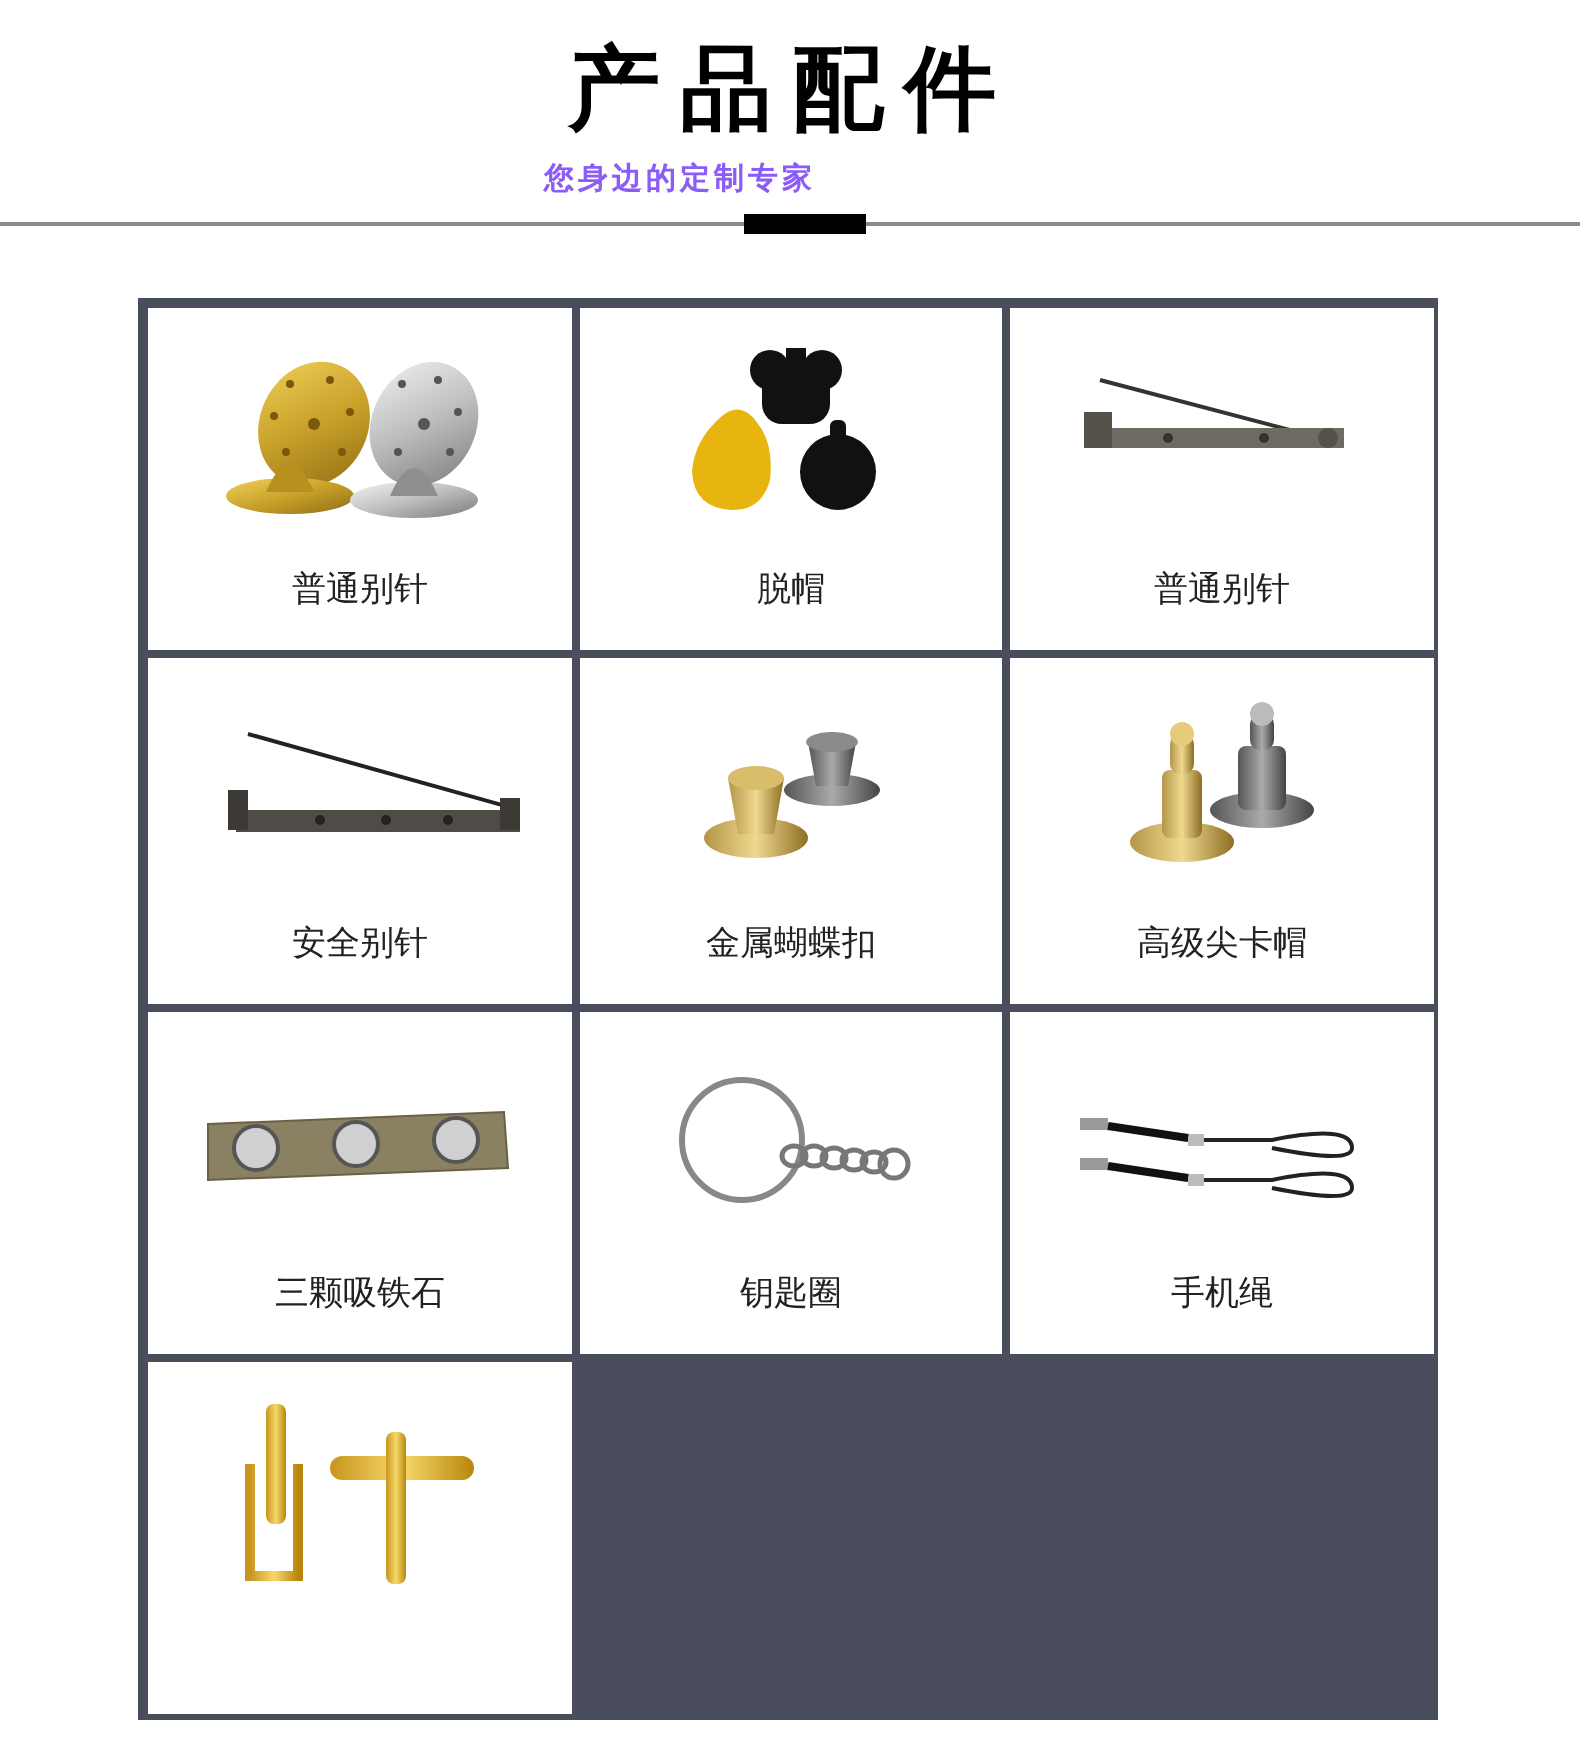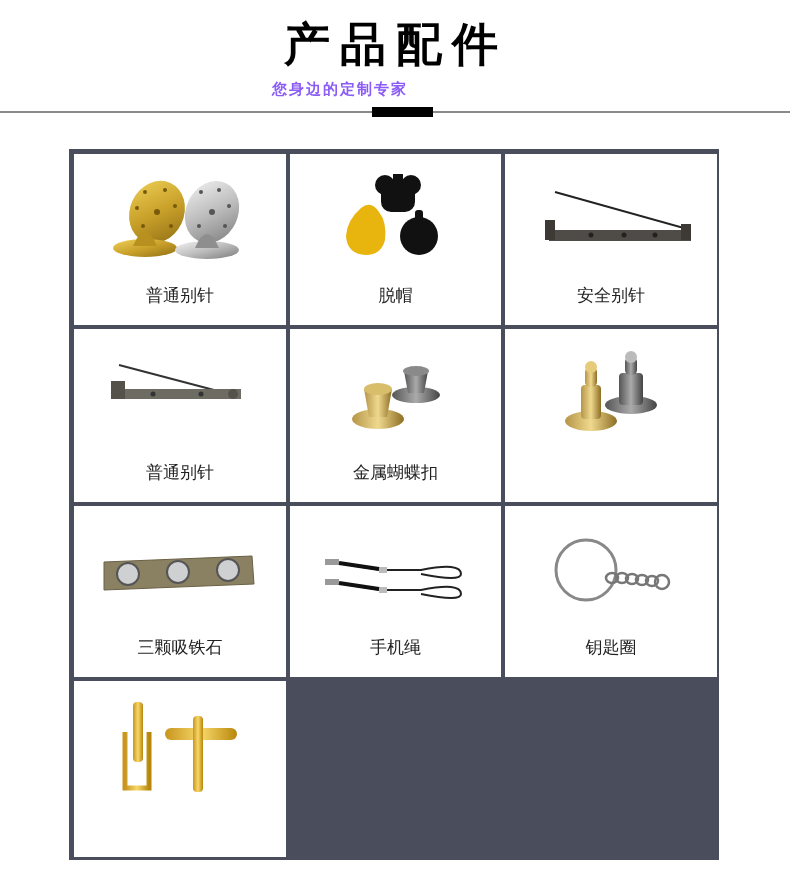--- a/index.html
+++ b/index.html
@@ -86,45 +86,45 @@
         <path d="M30 38 Q40 30 48 42 Q56 52 54 70 Q50 85 35 85 Q16 84 15 66 Q16 50 30 38 Z" fill="#e8b40e"></path>
         <circle cx="88" cy="66" r="19" fill="#111"></circle>
         <rect x="84" y="40" width="8" height="10" rx="3" fill="#111"></rect>
       </svg>
     </div>
     <div class="label">脱帽</div>
   </div>
 
   <div class="cell">
     <div class="img">
+      <svg width="150" height="100" viewBox="0 0 150 100">
+        <line x1="14" y1="20" x2="128" y2="50" stroke="#333" stroke-width="2"></line>
+        <rect x="8" y="44" width="128" height="10" fill="#6e6b63"></rect>
+        <rect x="6" y="36" width="14" height="18" fill="#55524b"></rect>
+        <circle cx="128" cy="49" r="5" fill="#55524b"></circle>
+        <circle cx="48" cy="49" r="2.5" fill="#333"></circle>
+          <circle cx="96" cy="49" r="2.5" fill="#333"></circle>
+      </svg>
+    </div>
+    <div class="label">普通别针</div>
+  </div>
+
+  <div class="cell">
+    <div class="img">
       <svg width="160" height="100" viewBox="0 0 160 100">
         <line x1="24" y1="22" x2="160" y2="60" stroke="#222" stroke-width="2"></line>
         <rect x="18" y="60" width="142" height="11" fill="#4f4c47"></rect>
         <rect x="14" y="50" width="10" height="20" fill="#3d3a36"></rect>
         <rect x="150" y="54" width="10" height="16" fill="#3d3a36"></rect>
         <circle cx="60" cy="65" r="2.5" fill="#222"></circle>
           <circle cx="93" cy="65" r="2.5" fill="#222"></circle>
           <circle cx="124" cy="65" r="2.5" fill="#222"></circle>
       </svg>
     </div>
     <div class="label">安全别针</div>
-  </div>
-
-  <div class="cell">
-    <div class="img">
-      <svg width="150" height="100" viewBox="0 0 150 100">
-        <line x1="14" y1="20" x2="128" y2="50" stroke="#333" stroke-width="2"></line>
-        <rect x="8" y="44" width="128" height="10" fill="#6e6b63"></rect>
-        <rect x="6" y="36" width="14" height="18" fill="#55524b"></rect>
-        <circle cx="128" cy="49" r="5" fill="#55524b"></circle>
-        <circle cx="48" cy="49" r="2.5" fill="#333"></circle>
-          <circle cx="96" cy="49" r="2.5" fill="#333"></circle>
-      </svg>
-    </div>
-    <div class="label">普通别针</div>
   </div>
 
   <div class="cell">
     <div class="img">
       <svg width="120" height="100" viewBox="0 0 120 100">
         <defs>
           <linearGradient id="gold2" x1="0" y1="0" x2="1" y2="0">
               <stop offset="0" stop-color="#b59548"></stop>
               <stop offset="0.5" stop-color="#efd98e"></stop>
               <stop offset="1" stop-color="#8d6d24"></stop>
@@ -152,35 +152,53 @@
         <ellipse cx="80" cy="60" rx="26" ry="9" fill="url(#gun)"></ellipse>
         <rect x="68" y="28" width="24" height="32" rx="4" fill="url(#gun)"></rect>
         <rect x="74" y="12" width="12" height="18" rx="5" fill="url(#gun)"></rect>
         <circle cx="80" cy="12" r="6" fill="#bbb"></circle>
         <ellipse cx="40" cy="76" rx="26" ry="10" fill="url(#gold2)"></ellipse>
         <rect x="30" y="40" width="20" height="34" rx="4" fill="url(#gold2)"></rect>
         <rect x="34" y="22" width="12" height="20" rx="5" fill="url(#gold2)"></rect>
         <circle cx="40" cy="22" r="6" fill="#e6cc7a"></circle>
       </svg>
     </div>
+    <div class="label">高级尖卡帽</div>
   </div>
 
   <div class="cell">
     <div class="img">
       <svg width="160" height="100" viewBox="0 0 160 100">
         <path d="M4 40 L152 34 L154 62 L4 68 Z" fill="#8a8062" stroke="#6a6046" stroke-width="1"></path>
         <circle cx="28" cy="52" r="11" fill="#cfd0d2" stroke="#555" stroke-width="2"></circle>
         <circle cx="78" cy="50" r="11" fill="#cfd0d2" stroke="#555" stroke-width="2"></circle>
         <circle cx="128" cy="48" r="11" fill="#cfd0d2" stroke="#555" stroke-width="2"></circle>
       </svg>
     </div>
     <div class="label">三颗吸铁石</div>
   </div>
 
 
+
+  <div class="cell">
+    <div class="img">
+      <svg width="130" height="100" viewBox="0 0 130 100">
+        <circle cx="40" cy="48" r="30" fill="none" stroke="#888" stroke-width="3"></circle>
+        <g fill="none" stroke="#777" stroke-width="2.5">
+          <ellipse cx="66" cy="56" rx="6" ry="5"></ellipse>
+            <ellipse cx="76" cy="56" rx="6" ry="5"></ellipse>
+          <ellipse cx="86" cy="57" rx="6" ry="5"></ellipse>
+            <ellipse cx="96" cy="58" rx="6" ry="5"></ellipse>
+          <ellipse cx="106" cy="59" rx="6" ry="5"></ellipse>
+            <circle cx="116" cy="60" r="7"></circle>
+        </g>
+      </svg>
+    </div>
+    <div class="label">钥匙圈</div>
+  </div>
 
   <div class="cell">
     <div class="img">
       <svg width="150" height="100" viewBox="0 0 150 100">
         <g stroke="#222" fill="none" stroke-width="2">
           <path d="M10 40 L60 48 L100 48 Q140 40 140 52 Q140 60 100 52"></path>
           <path d="M10 60 L60 68 L100 68 Q140 60 140 72 Q140 80 100 72"></path>
         </g>
         <rect x="4" y="37" width="14" height="6" fill="#999"></rect>
           <rect x="4" y="57" width="14" height="6" fill="#999"></rect>
@@ -188,37 +206,20 @@
           <rect x="58" y="65" width="8" height="6" fill="#bbb"></rect>
         <path d="M18 41 L58 47" stroke="#111" stroke-width="4"></path>
           <path d="M18 61 L58 67" stroke="#111" stroke-width="4"></path>
       </svg>
     </div>
     <div class="label">手机绳</div>
   </div>
 
   <div class="cell">
     <div class="img">
-      <svg width="130" height="100" viewBox="0 0 130 100">
-        <circle cx="40" cy="48" r="30" fill="none" stroke="#888" stroke-width="3"></circle>
-        <g fill="none" stroke="#777" stroke-width="2.5">
-          <ellipse cx="66" cy="56" rx="6" ry="5"></ellipse>
-            <ellipse cx="76" cy="56" rx="6" ry="5"></ellipse>
-          <ellipse cx="86" cy="57" rx="6" ry="5"></ellipse>
-            <ellipse cx="96" cy="58" rx="6" ry="5"></ellipse>
-          <ellipse cx="106" cy="59" rx="6" ry="5"></ellipse>
-            <circle cx="116" cy="60" r="7"></circle>
-        </g>
-      </svg>
-    </div>
-    <div class="label">钥匙圈</div>
-  </div>
-
-  <div class="cell">
-    <div class="img">
       <svg width="130" height="110" viewBox="0 0 130 110">
         <defs>
             <linearGradient id="gold3" x1="0" y1="0" x2="1" y2="0">
               <stop offset="0" stop-color="#c8951e"></stop>
               <stop offset="0.5" stop-color="#f7d86a"></stop>
               <stop offset="1" stop-color="#b8860b"></stop>
             </linearGradient>
           </defs>
         <rect x="18" y="10" width="10" height="60" rx="4" fill="url(#gold3)"></rect>
         <path d="M10 40 L10 96 L34 96 L34 40" fill="none" stroke="url(#gold3)" stroke-width="5"></path>

